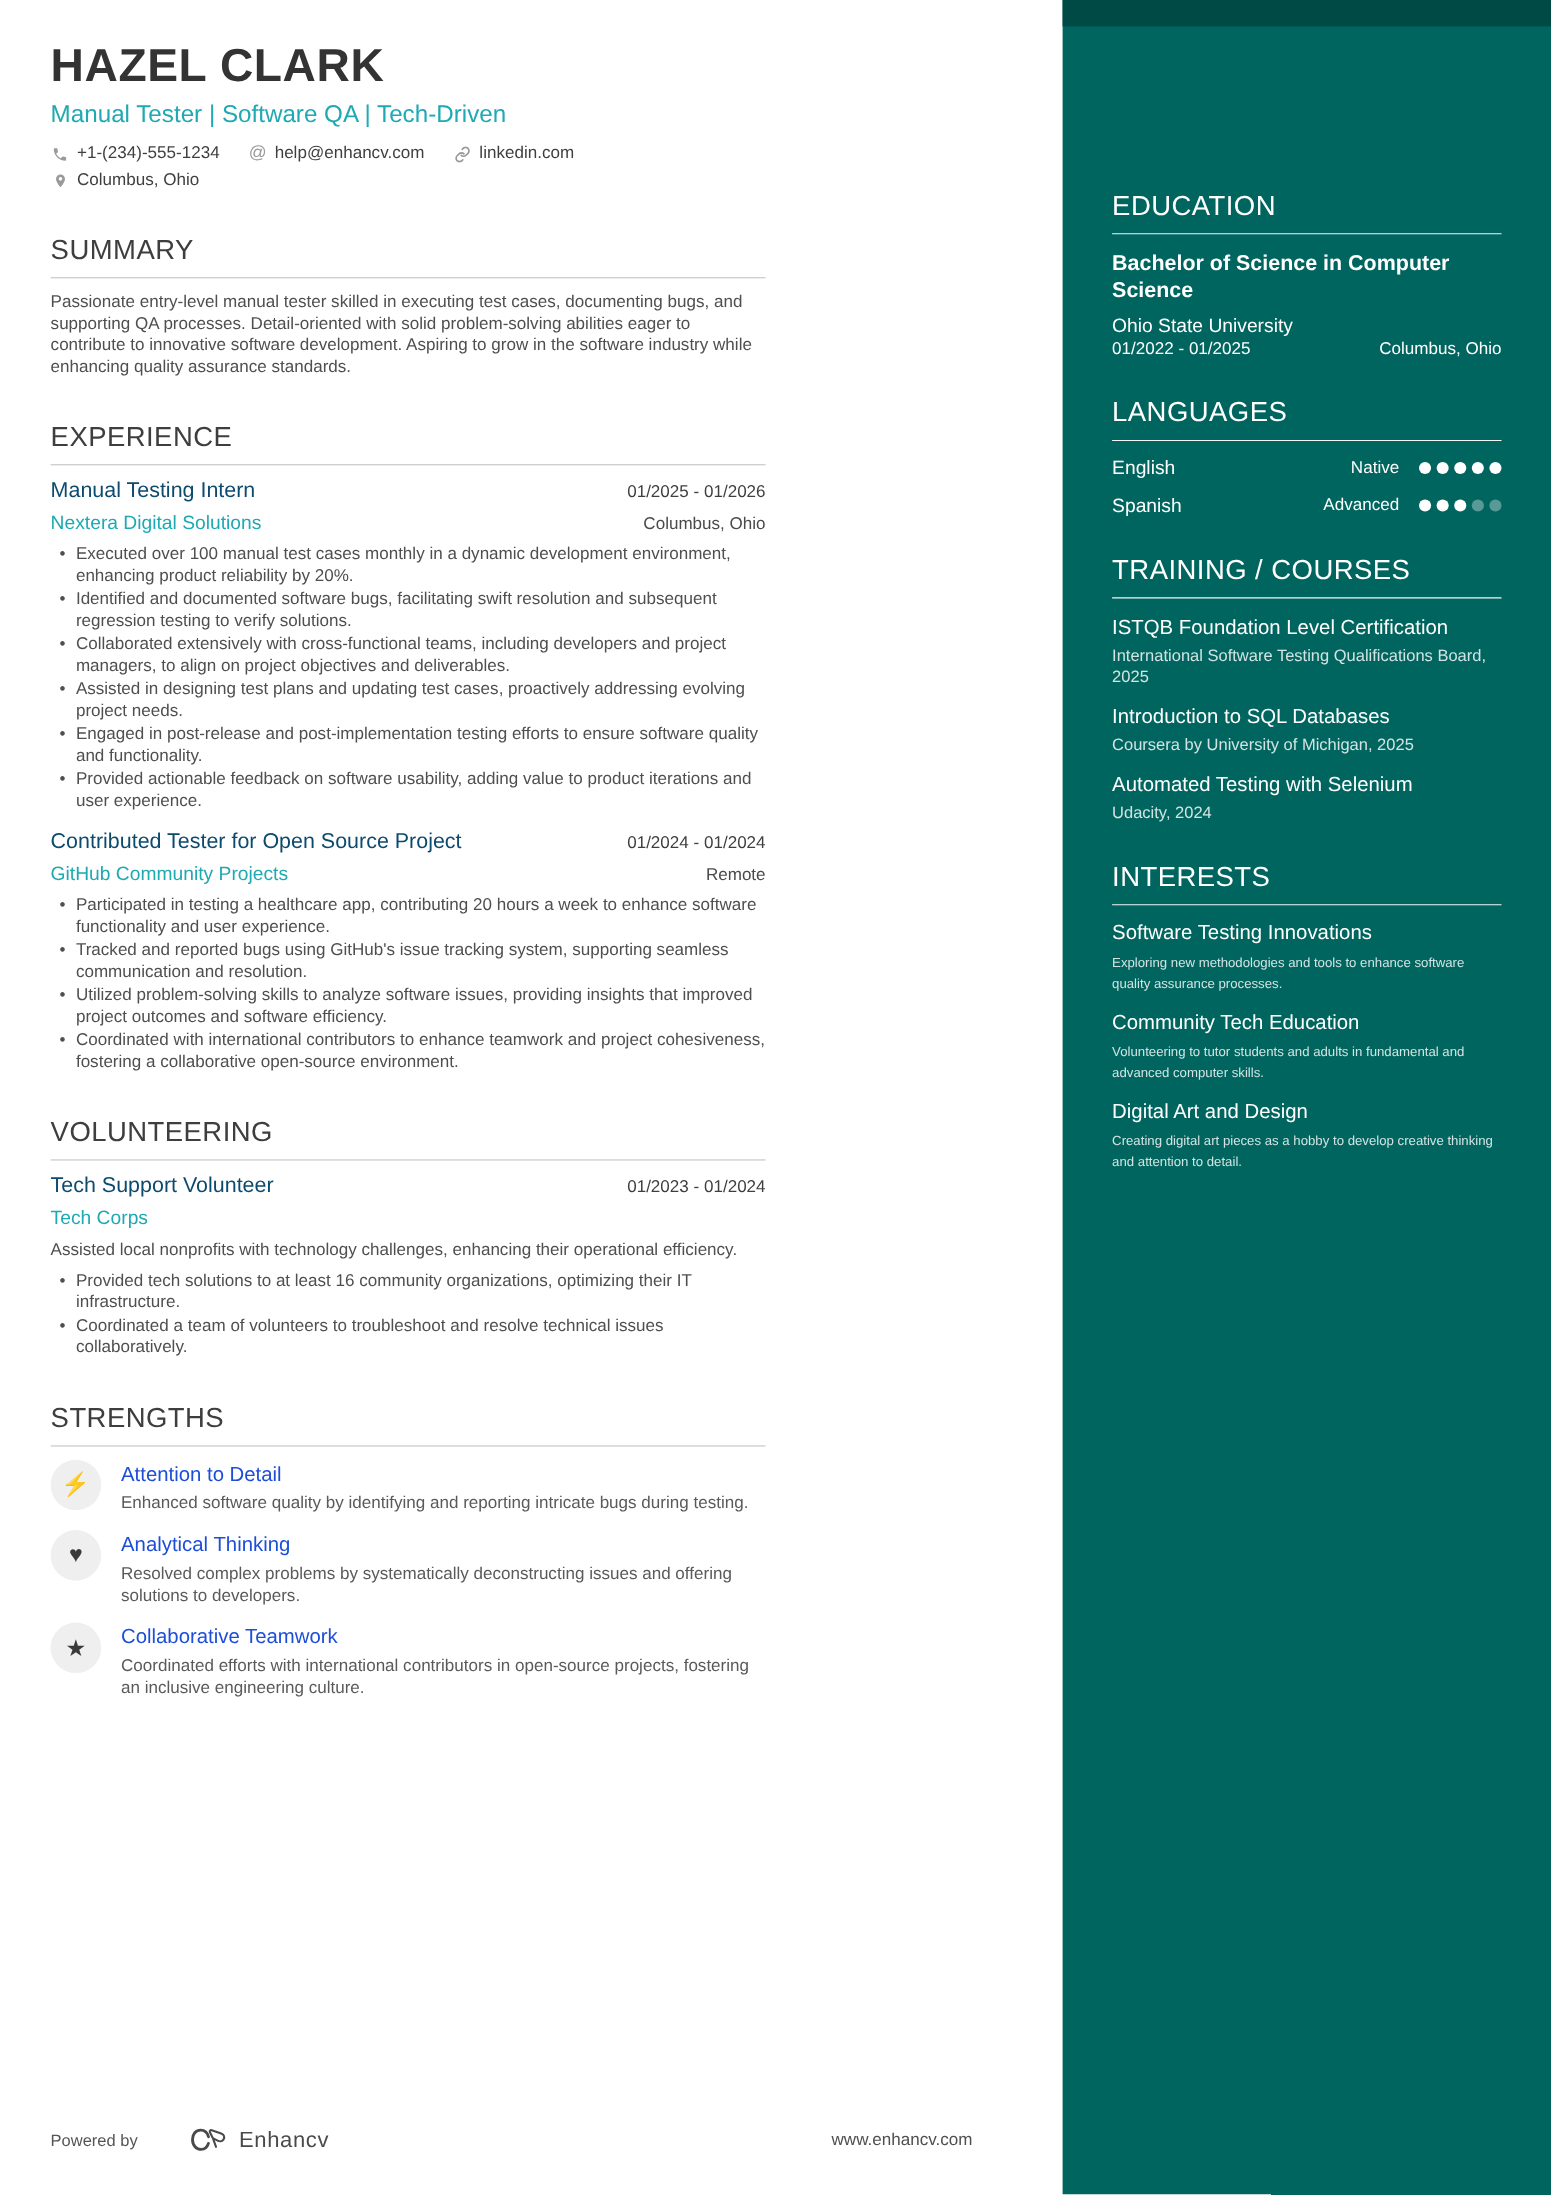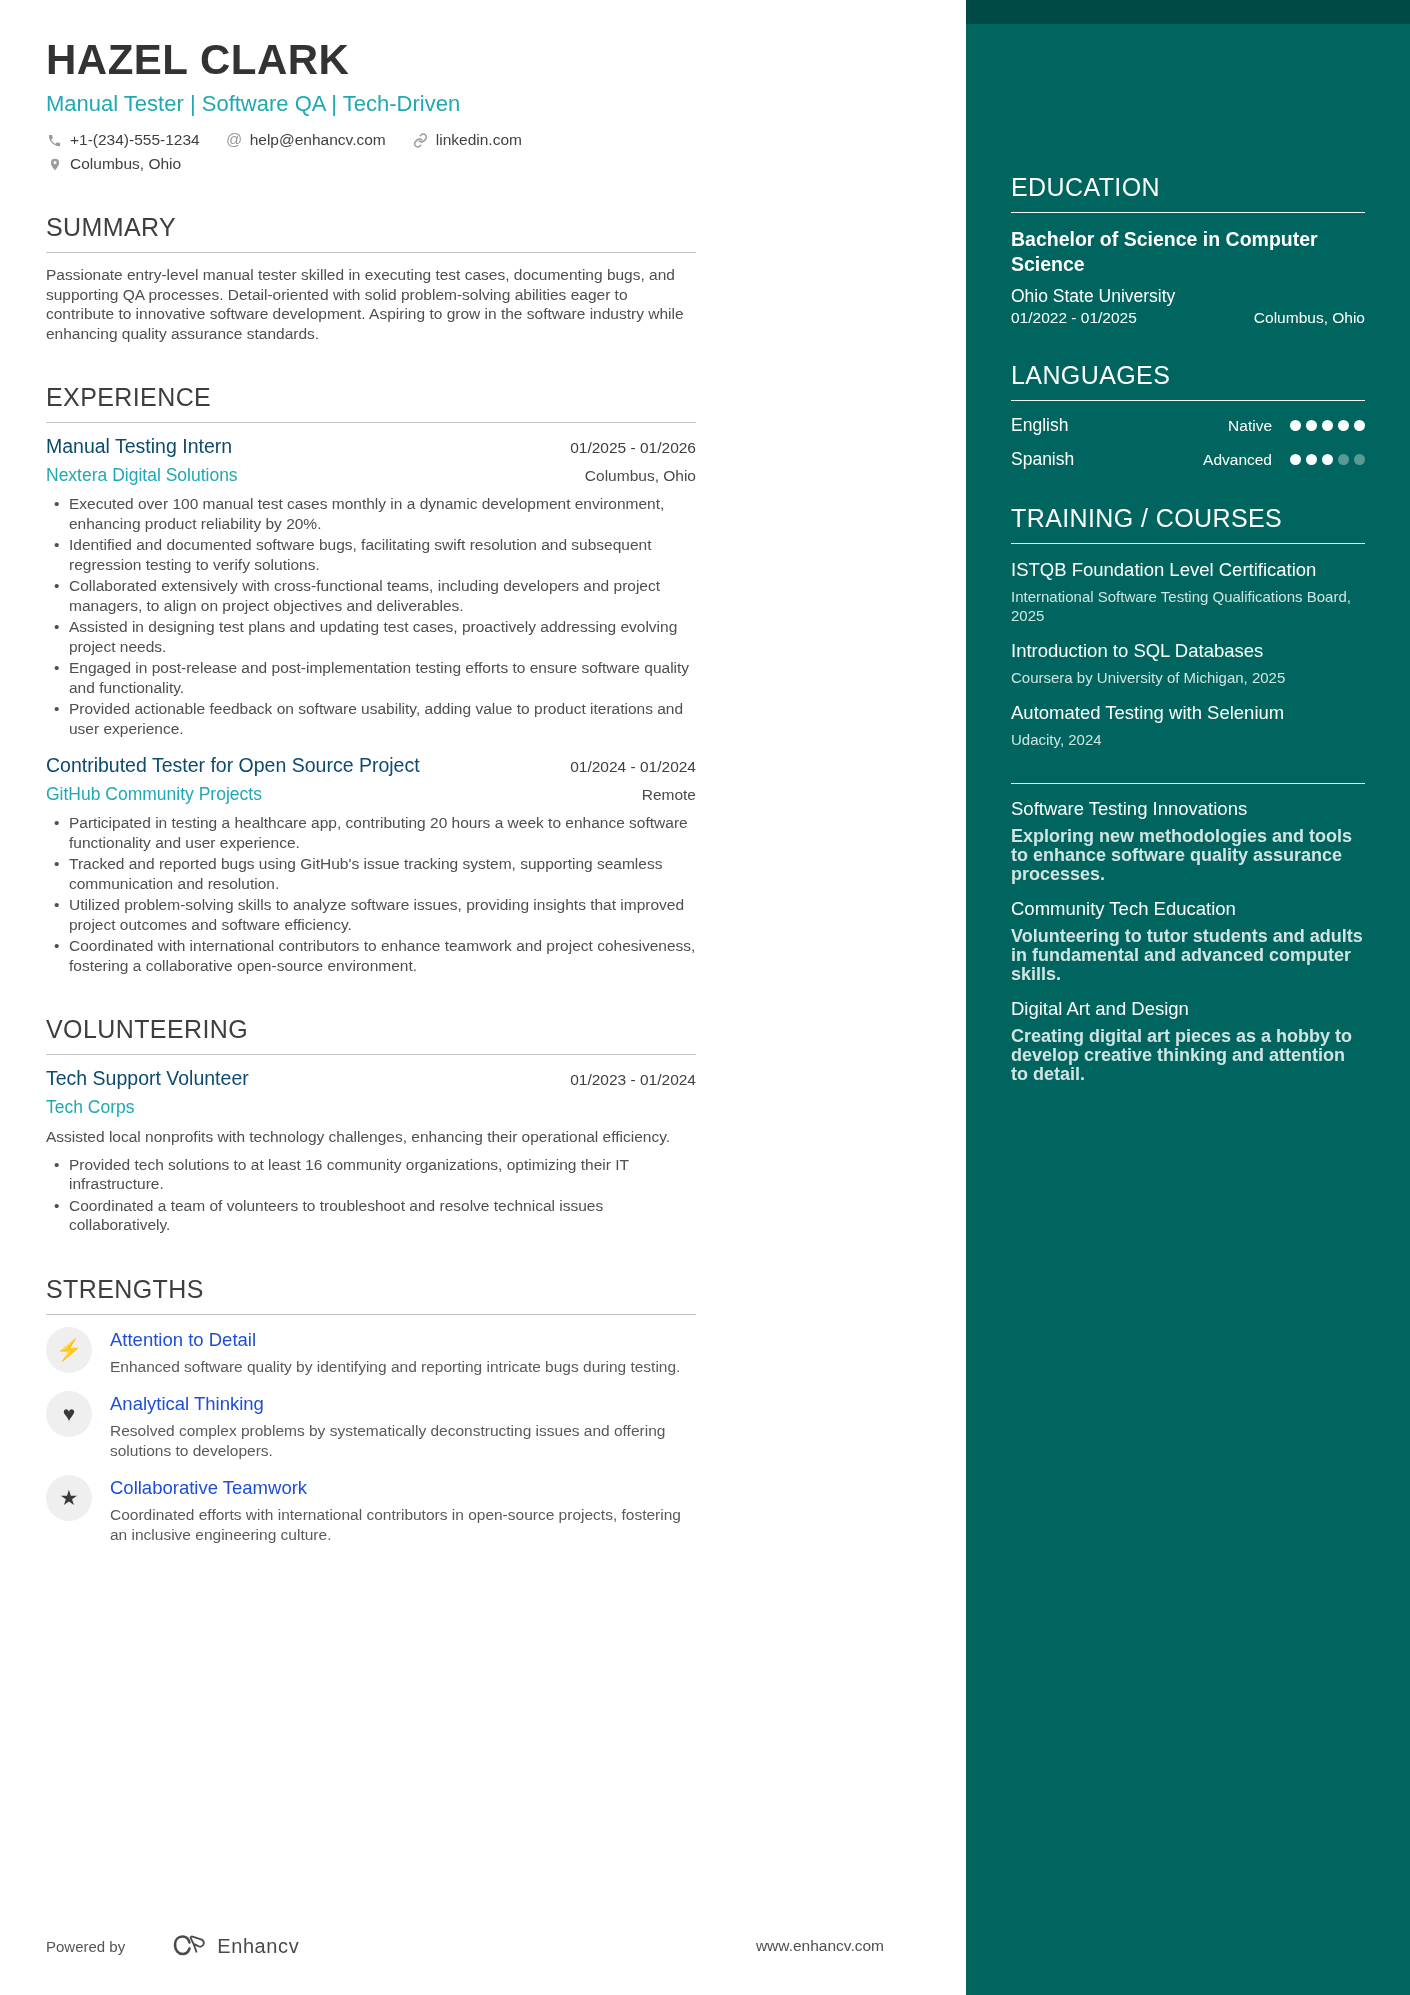--- a/index.html
+++ b/index.html
@@ -64,21 +64,21 @@
   .dot.filled { background:#ffffff; }
 
   .skill-line { font-size:15.5px; line-height:20px; margin-bottom:13px; }
 
   .course { margin-bottom:14px; }
   .course-title { font-size:18.5px; line-height:23px; }
   .course-sub { font-size:15px; line-height:19px; color:rgba(255,255,255,0.82); margin-top:6px; }
 
   .interest { margin-bottom:14px; }
   .interest-title { font-size:18.5px; }
-  .interest-text { font-size:18px; line-height:19px; color:rgba(255,255,255,0.82); margin-top:7px;font-weight:bold; }
+  .interest-text { font-size:12px; line-height:19px; color:rgba(255,255,255,0.82); margin-top:7px; }
 </style>
 </head>
 <body>
 
 <div class="page">
 
   <div class="main">
 
     <div>
       <div class="name">HAZEL CLARK</div>
@@ -277,20 +277,21 @@
         <div class="course-title">Introduction to SQL Databases</div>
         <div class="course-sub">Coursera by University of Michigan, 2025</div>
       </div>
       <div class="course">
         <div class="course-title">Automated Testing with Selenium</div>
         <div class="course-sub">Udacity, 2024</div>
       </div>
     </div>
 
     <div class="sb-section">
+      <div class="sb-heading">INTERESTS</div>
       <hr>
       <div class="interest">
         <div class="interest-title">Software Testing Innovations</div>
         <div class="interest-text">Exploring new methodologies and tools to enhance software quality assurance processes.</div>
       </div>
       <div class="interest">
         <div class="interest-title">Community Tech Education</div>
         <div class="interest-text">Volunteering to tutor students and adults in fundamental and advanced computer skills.</div>
       </div>
       <div class="interest">

